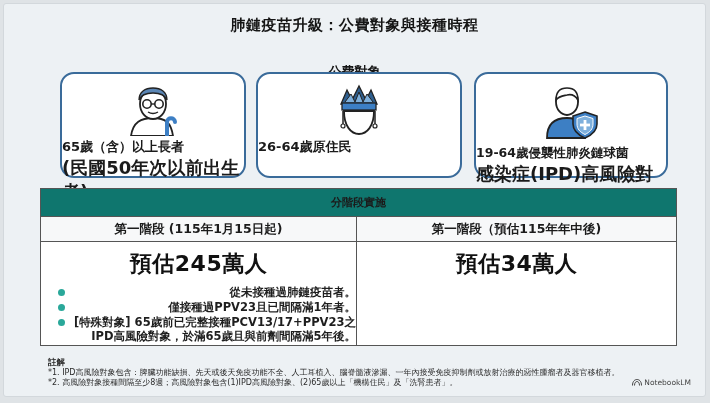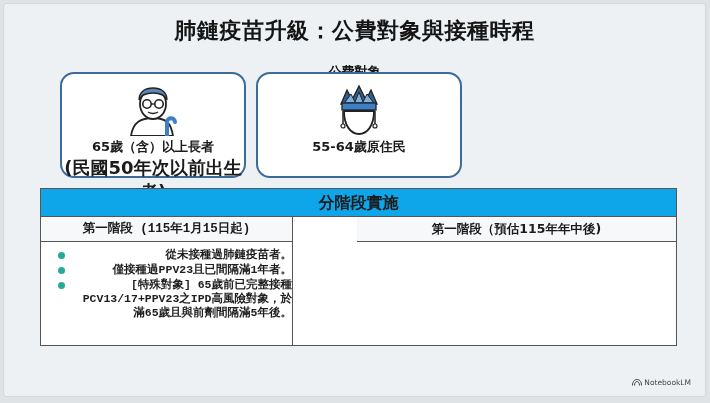--- a/index.html
+++ b/index.html
@@ -11,56 +11,55 @@
     position: relative;
   }
   .slide {
     position: absolute; left: 3px; top: 3px; width: 703px; height: 394px;
     background: #edf1f4;
     border: 1px solid #d3d8dc;
     border-radius: 3px;
   }
   .title {
     position: absolute; left: 0; top: 12px; width: 100%;
-    text-align: center; font-size: 22px; font-weight: bold; letter-spacing: 0.5px;
+    text-align: center; font-size: 15px; font-weight: bold; letter-spacing: 0.5px;
     color: #151515;
   }
   .group-label {
     position: absolute; left: 0; top: 59px; width: 100%;
     text-align: center; font-size: 13px; font-weight: bold; color: #151515;
   }
   .card {
     position: absolute; top: 68px; height: 106px;
     background: #ffffff;
     border: 2px solid #3a6b9a;
     border-radius: 14px;
-    text-align: center;
   }
   .card .icon { position: absolute; left: 50%; transform: translateX(-50%); top: 8px; }
   .card .line1 { position: absolute; left: 0; width: 100%; top: 64px; font-size: 13px; font-weight: bold; }
   .card .line2 { position: absolute; left: 0; width: 100%; top: 82px; font-size: 18px; font-weight: bold; }
   .card1 { left: 56px; width: 186px; }
   .card2 { left: 252px; width: 206px; }
   .card3 { left: 470px; width: 194px; }
   .card3 .line1 { top: 71px; font-size: 12.5px; }
   .card3 .line2 { top: 88px; }
 
   .table {
     position: absolute; left: 36px; top: 184px; width: 637px; height: 158px;
     background: #fff; border: 1.5px solid #555;
   }
   .table .thead {
     position: absolute; left: 0; top: 0; width: 100%; height: 28px;
-    background: #0ea5e9; border-bottom: 1.5px solid #555;
-    text-align: center; font-size: 16px; font-weight: bold; line-height: 27px;
+    background: #0f766e; border-bottom: 1.5px solid #555;
+    text-align: center; font-size: 11px; font-weight: bold; line-height: 27px;
   }
   .table .col {
     position: absolute; top: 28px; bottom: 0;
   }
-  .col.left { left: 0; width: 252px; border-right: 1.5px solid #555; font-family: Liberation Mono, monospace; }
+  .col.left { left: 0; width: 316px; border-right: 1.5px solid #555; }
   .col.right { left: 316px; right: 0; }
   .col .subhead {
     height: 25px; line-height: 24px; text-align: center; font-size: 12.5px; font-weight: bold;
     border-bottom: 1.5px solid #555; background: #f7f8f9;
   }
   .big {
     position: relative; display: block; width: max-content; margin: 7px auto 0;
     font-size: 22px; font-weight: bold; letter-spacing: 0.5px; color: #111;
     padding: 0 6px;
   }
@@ -120,41 +119,63 @@
         <path d="M8 20 L14 6 L19 16 L26 2 L33 16 L38 6 L44 20 Z" fill="#2f5f8f" stroke="#222" stroke-width="1.3"></path>
         <path d="M12 18 L18 10 L22 18 L26 8 L30 18 L34 10 L40 18" fill="#7fb0dc" stroke="#222" stroke-width="1"></path>
         <rect x="9" y="19" width="34" height="7" fill="#3d7fc4" stroke="#222" stroke-width="1.3"></rect>
         <path d="M11 27 C11 42 18 50 26 50 C34 50 41 42 41 27 Z" fill="#fff" stroke="#222" stroke-width="1.8"></path>
         <line x1="10" y1="27" x2="10" y2="40" stroke="#222" stroke-width="1.5"></line>
         <line x1="42" y1="27" x2="42" y2="40" stroke="#222" stroke-width="1.5"></line>
         <circle cx="10" cy="42" r="2" fill="#fff" stroke="#222" stroke-width="1.2"></circle>
         <circle cx="42" cy="42" r="2" fill="#fff" stroke="#222" stroke-width="1.2"></circle>
       </svg>
     </div>
-    <div class="line1">55-64歲原住民</div>
+    <div class="line1">26-64歲原住民</div>
   </div>
 
+  <div class="card card3">
+    <div class="icon" style="top:6px">
+      <svg width="60" height="60" viewBox="0 0 60 60">
+        <path d="M6 58 C6 44 14 38 26 38 C38 38 44 44 44 58 Z" fill="#3d7fc4" stroke="#222" stroke-width="1.8"></path>
+        <ellipse cx="26" cy="22" rx="11" ry="13" fill="#fff" stroke="#222" stroke-width="1.8"></ellipse>
+        <path d="M15 20 C15 11 20 8 26 8 C33 8 37 12 37 20 C34 15 30 14 26 15 C21 16 18 16 15 20 Z" fill="#fff" stroke="#222" stroke-width="1.6"></path>
+        <path d="M44 32 L56 36 L56 44 C56 51 51 55 44 58 C37 55 32 51 32 44 L32 36 Z" fill="#3d7fc4" stroke="#222" stroke-width="1.6"></path>
+        <path d="M44 36 L52 38.5 L52 44 C52 49 49 52 44 54.5 C39 52 36 49 36 44 L36 38.5 Z" fill="#7fb0dc" stroke="#fff" stroke-width="1"></path>
+        <rect x="42.6" y="40" width="2.8" height="10" fill="#fff"></rect>
+        <rect x="39" y="43.6" width="10" height="2.8" fill="#fff"></rect>
+      </svg>
+    </div>
+    <div class="line1">19-64歲侵襲性肺炎鏈球菌</div>
+    <div class="line2">感染症(IPD)高風險對象*</div>
+  </div>
 
   <div class="table">
     <div class="thead">分階段實施</div>
 
     <div class="col left">
       <div class="subhead">第一階段 (115年1月15日起)</div>
+      <div class="big"><span>預估245萬人</span></div>
       <ul class="bullets">
         <li>從未接種過肺鏈疫苗者。</li>
         <li>僅接種過PPV23且已間隔滿1年者。</li>
         <li>[特殊對象] 65歲前已完整接種PCV13/17+PPV23之IPD高風險對象，於滿65歲且與前劑間隔滿5年後。</li>
       </ul>
     </div>
 
     <div class="col right">
       <div class="subhead">第一階段（預估115年年中後)</div>
+      <div class="big"><span>預估34萬人</span></div>
     </div>
   </div>
 
+  <div class="notes">
+    <div class="nh">註解</div>
+    <div>*1. IPD高風險對象包含：脾臟功能缺損、先天或後天免疫功能不全、人工耳植入、腦脊髓液滲漏、一年內接受免疫抑制劑或放射治療的惡性腫瘤者及器官移植者。</div>
+    <div>*2. 高風險對象接種間隔至少8週；高風險對象包含(1)IPD高風險對象、(2)65歲以上「機構住民」及「洗腎患者」。</div>
+  </div>
 
   <div class="brand">
     <svg width="10" height="7" viewBox="0 0 10 7">
       <path d="M0.5 6.5 C0.5 2 3 0.5 5 0.5 C7 0.5 9.5 2 9.5 6.5" fill="none" stroke="#444" stroke-width="1"></path>
       <path d="M2.5 6.5 C2.5 3.5 4 2.5 5 2.5 C6 2.5 7.5 3.5 7.5 6.5" fill="none" stroke="#444" stroke-width="1"></path>
     </svg>
     <span>NotebookLM</span>
   </div>
 </div>
 

